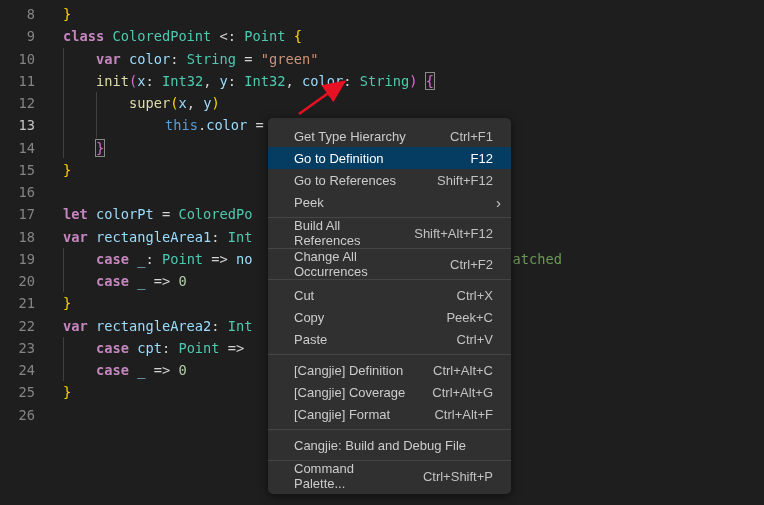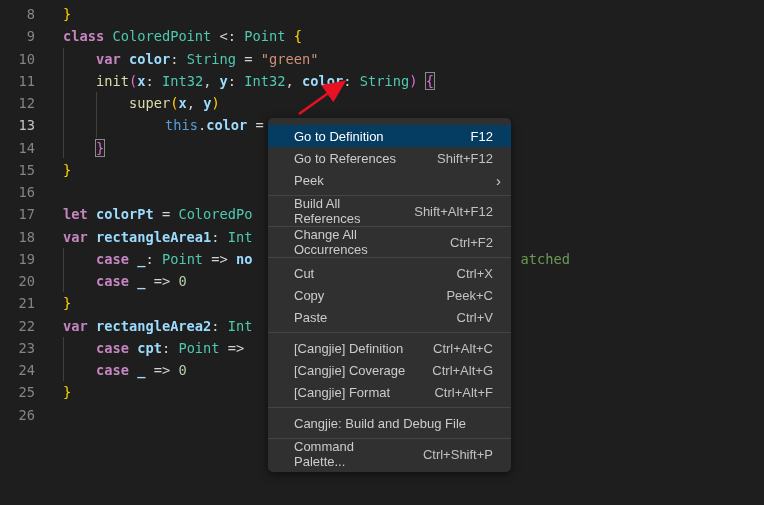--- a/index.html
+++ b/index.html
@@ -16,29 +16,29 @@
     white-space:pre;
   }
   .line-num{
     flex:0 0 35px;width:35px;text-align:right;color:var(--gutter);
     user-select:none;
   }
   .line-num.active{color:var(--gutter_active);}
   .line-code{padding-left:28px;}
   .tk.kw{color:var(--kw);font-weight:bold;}
   .tk.ty{color:var(--ty);}
-  .tk.vr{color:var(--vr);font-weight:bold;}
+  .tk.vr{color:var(--vr);}
   .tk.fn{color:var(--fn);}
   .tk.pc{color:var(--pc);}
   .tk.st{color:var(--st);}
   .tk.nm{color:var(--nm);}
   .tk.b1{color:var(--b1);}
   .tk.b2{color:var(--b2);}
   .tk.th{color:var(--th);margin-left:36px;}
-  .tk.gr{color:var(--gr);margin-left:8px;}
+  .tk.gr{color:var(--gr);}
   .tk.boxed{box-shadow:0 0 0 1px var(--box_border);}
   .sp{display:inline-block;}
   .indent-guide{position:absolute;width:1px;background:var(--guide);z-index:0;}
   
   #arrow-layer{position:absolute;left:0;top:0;z-index:5;pointer-events:none;}
   
   #context-menu{
     position:absolute;left:268px;top:118px;width:243px;z-index:10;
     background:var(--menu_bg);color:var(--menu_fg);
     border-radius:5px;box-shadow:0 2px 10px rgba(0,0,0,.55);
@@ -87,20 +87,24 @@
 <svg id="arrow-layer" width="764" height="505">
   <defs>
     <marker id="ah" markerWidth="9" markerHeight="8" refX="6.5" refY="4" orient="auto">
       <path d="M0,0 L9,4 L0,8 z" fill="#e81123"></path>
     </marker>
   </defs>
   <line id="arrow-line" stroke-width="2.6" marker-end="url(#ah)" x1="299" y1="114" x2="341" y2="84" stroke="#e81123"></line>
 </svg>
 
 <div id="context-menu">
+    <div class="menu-item">
+      <span class="label">Get Type Hierarchy</span>
+      <span class="shortcut">Ctrl+F1</span>
+    </div>
     <div class="menu-item selected">
       <span class="label">Go to Definition</span>
       <span class="shortcut">F12</span>
     </div>
     <div class="menu-item">
       <span class="label">Go to References</span>
       <span class="shortcut">Shift+F12</span>
     </div>
     <div class="menu-item">
       <span class="label">Peek</span>

